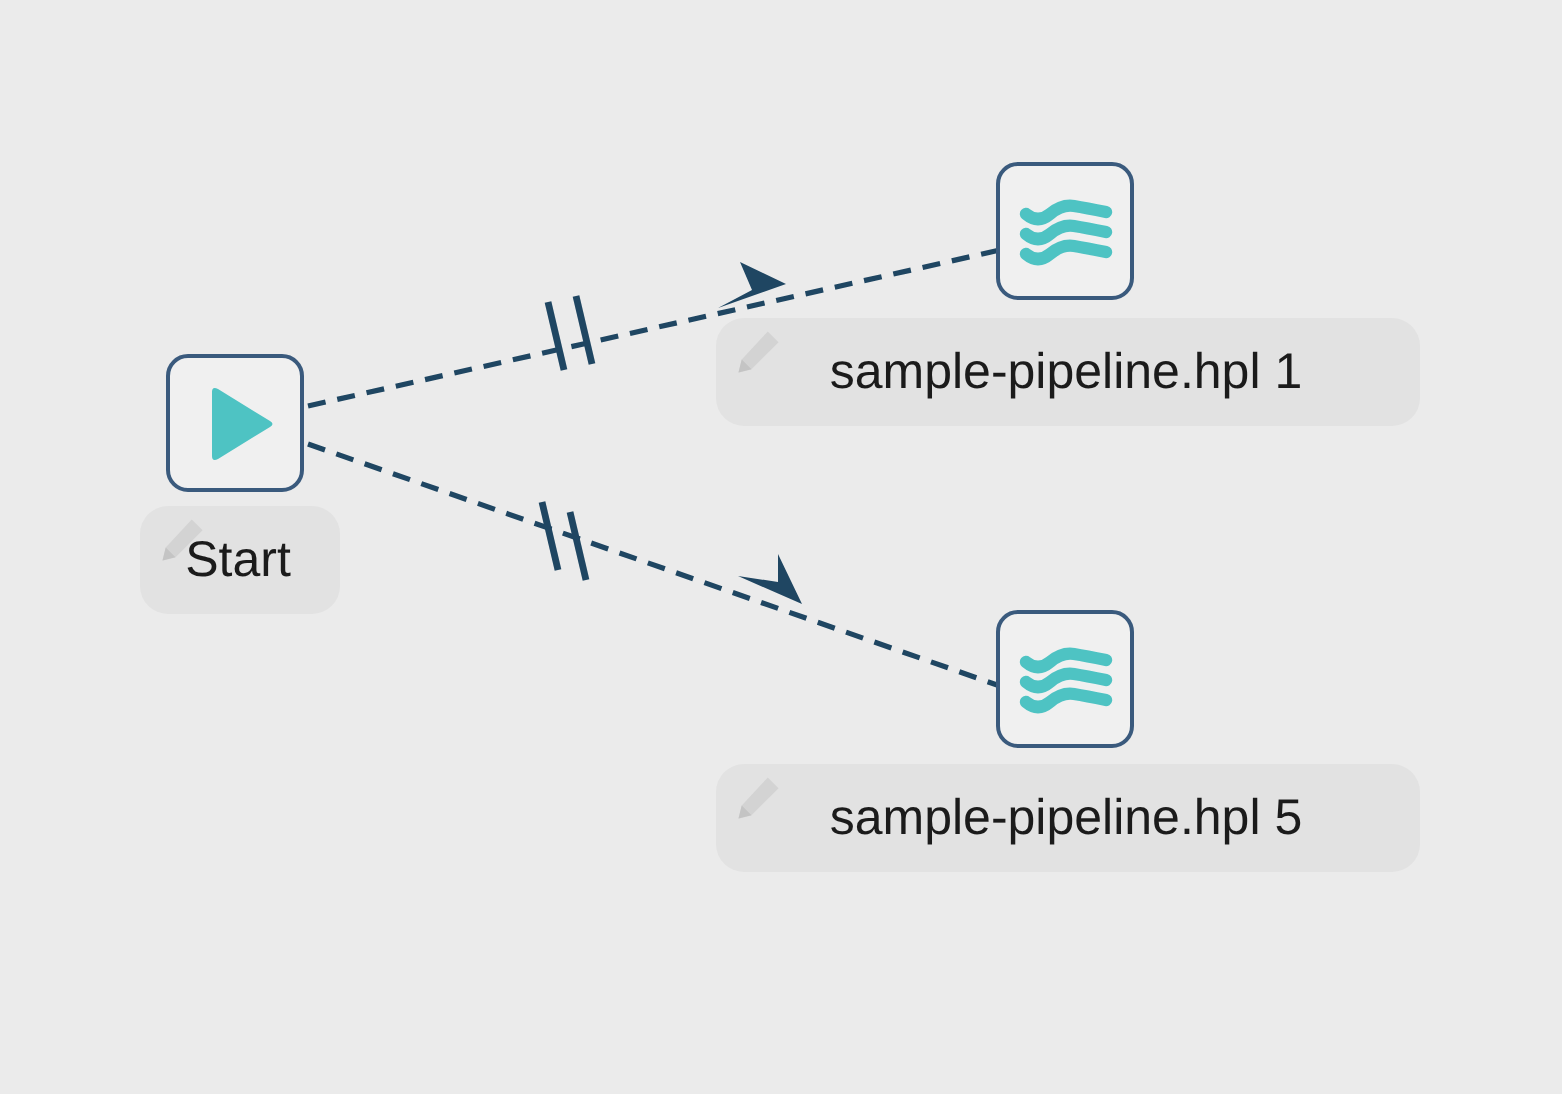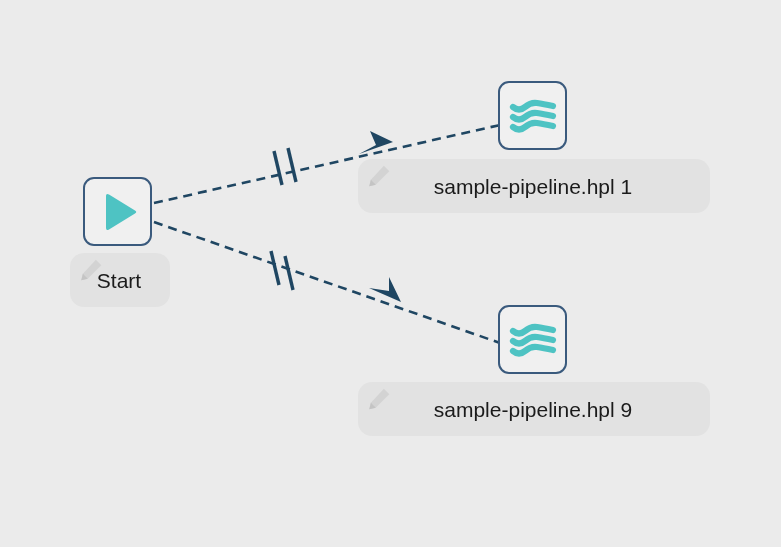--- a/index.html
+++ b/index.html
@@ -46,21 +46,21 @@
   .node-label {
     position: absolute;
     height: 54px;
     box-sizing: border-box;
     background: #e2e2e2;
     border-radius: 14px;
     display: flex;
     align-items: center;
     padding: 0 18px 0 16px;
     color: #1b1b1b;
-    font-size: 21px;
+    font-size: 25px;
     line-height: 1;
     white-space: nowrap;
   }
   .node-label .pill-text { position: relative; z-index: 2; }
   .edit-pencil {
     position: absolute;
     left: 8px;
     top: 4px;
     width: 26px;
     height: 26px;
@@ -129,16 +129,16 @@
       <path d="M 4 12 Q 10 17 16 12 T 28 8 T 44 11"></path>
       <path d="M 4 22 Q 10 27 16 22 T 28 18 T 44 21"></path>
       <path d="M 4 32 Q 10 37 16 32 T 28 28 T 44 31"></path>
     </svg>
   </div>
   <div class="node-label" id="label-pipeline-2" style="left: 358px; top: 382px; width: 352px; justify-content: center;">
     <svg class="edit-pencil" viewBox="0 0 24 24">
       <path d="M 16.5 2.5 L 21.5 7.5 L 9 20 L 3 21.5 L 4.5 15.5 Z" fill="#d3d3d3"></path>
       <path d="M 3 21.5 L 4.5 15.5 L 9 20 Z" fill="#c4c4c4"></path>
     </svg>
-    <span class="pill-text">sample-pipeline.hpl 9</span>
+    <span class="pill-text">sample-pipeline.hpl 5</span>
   </div>
 
 </div>
 
 </body></html>

